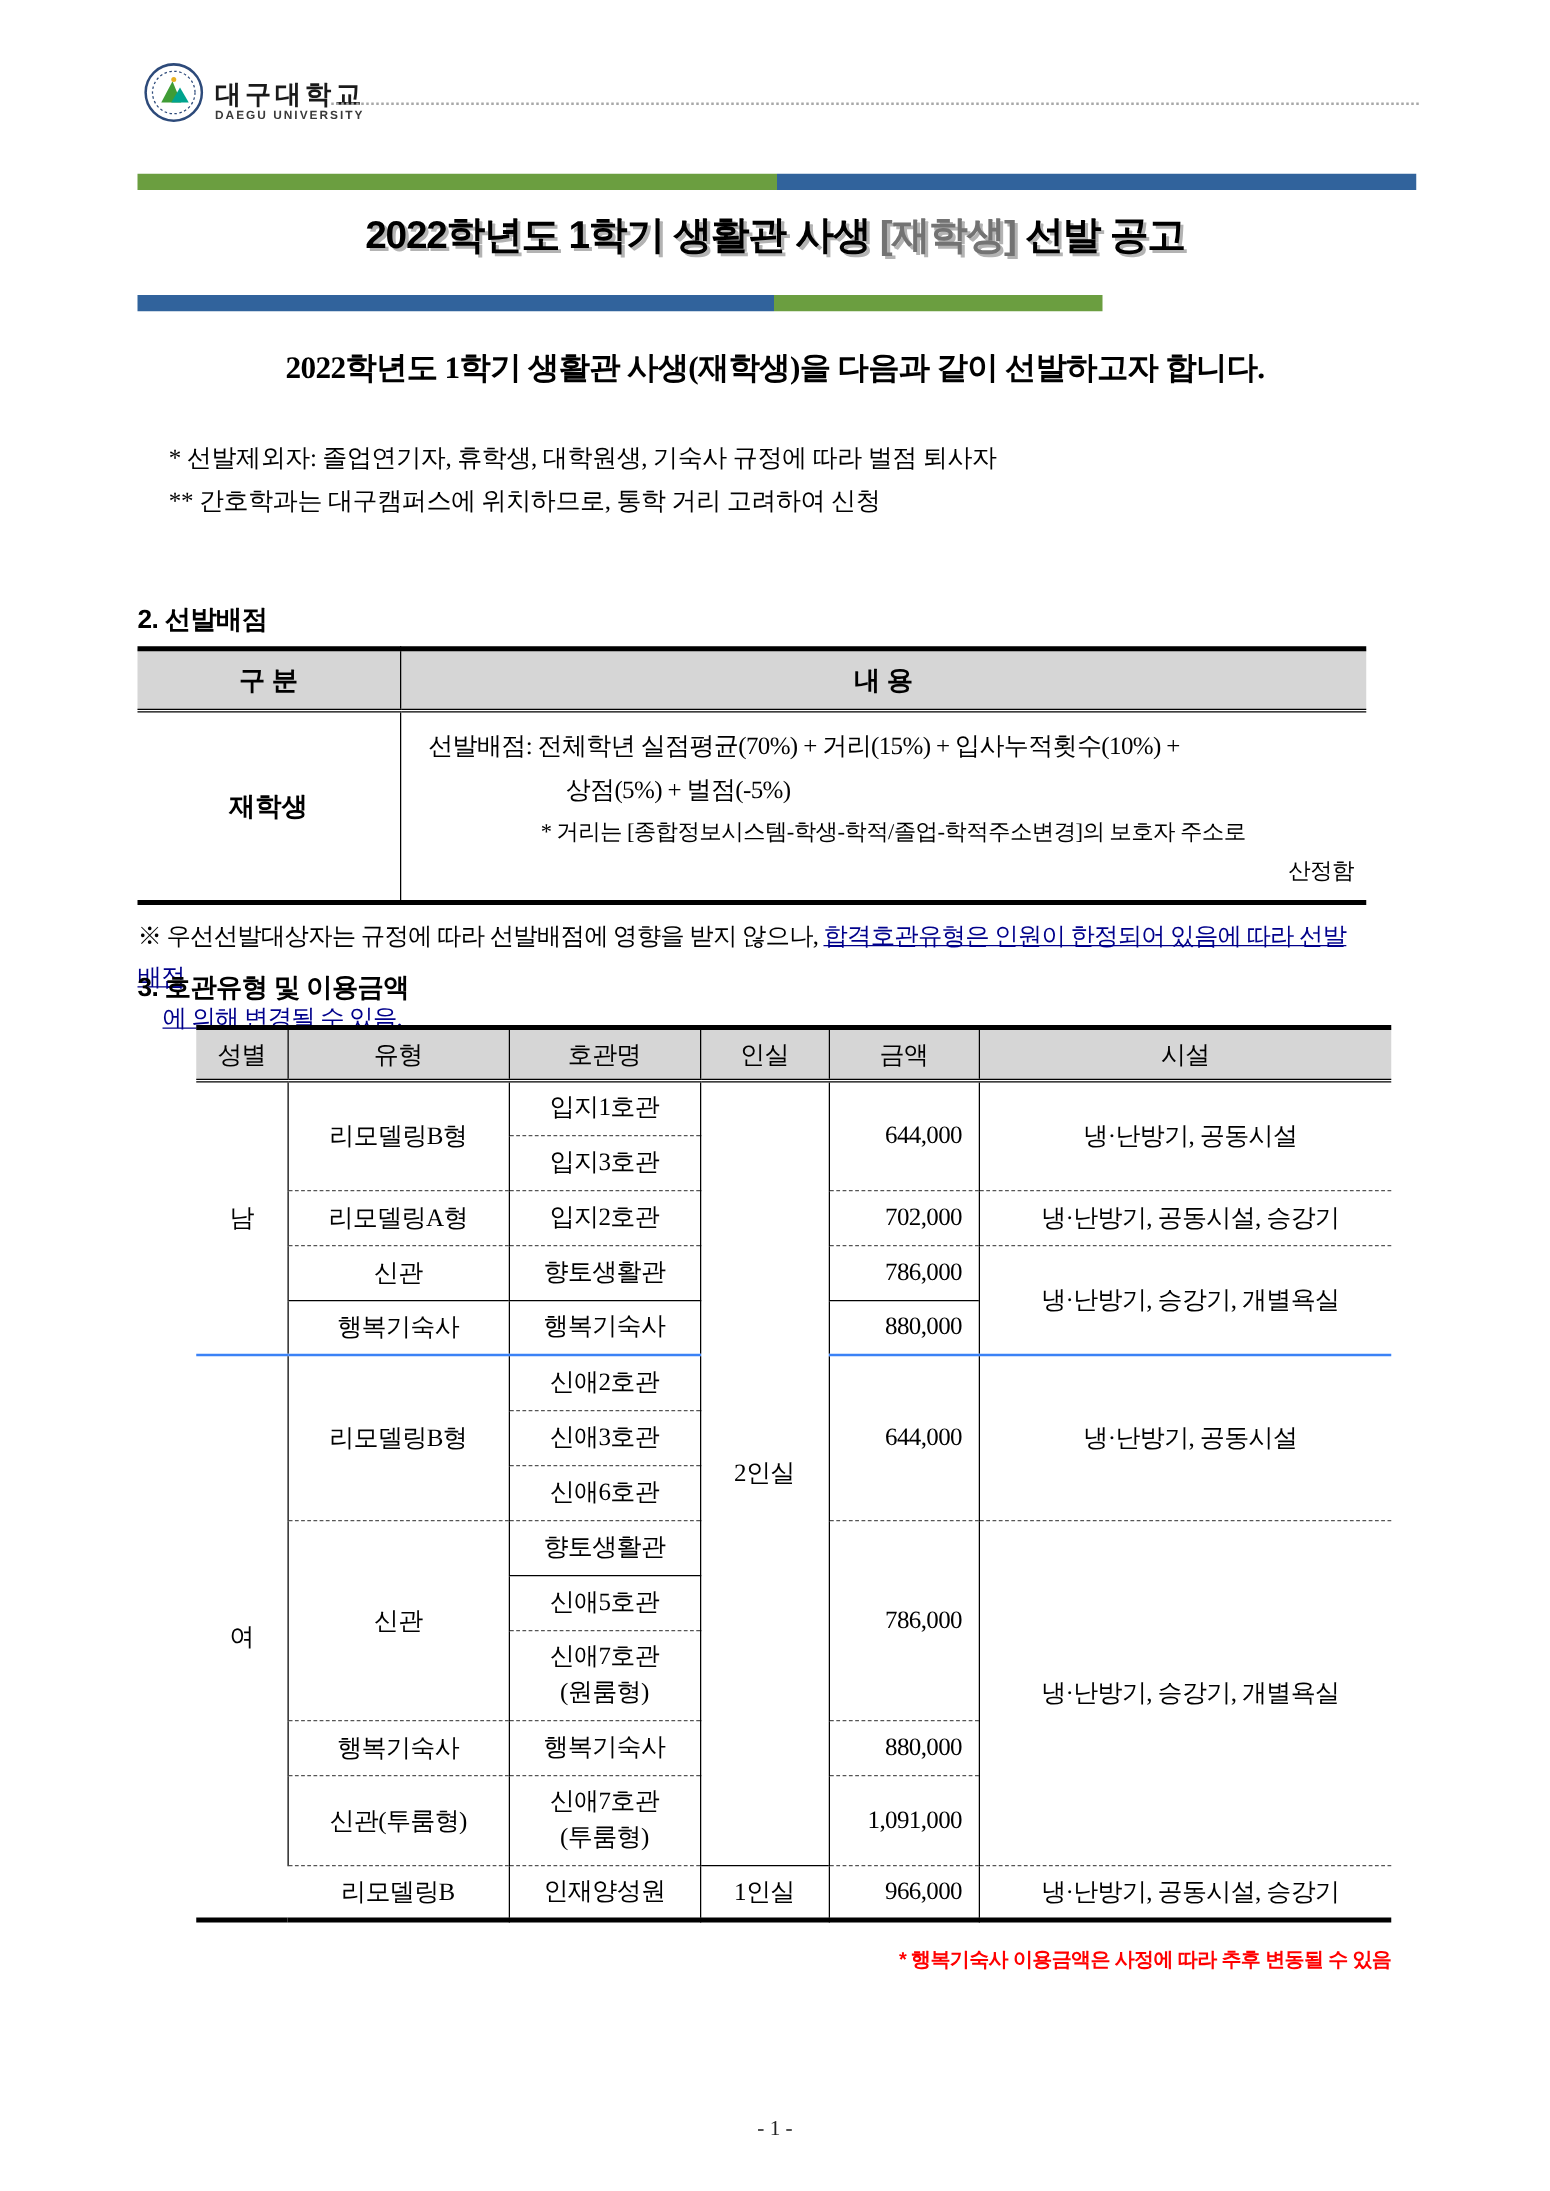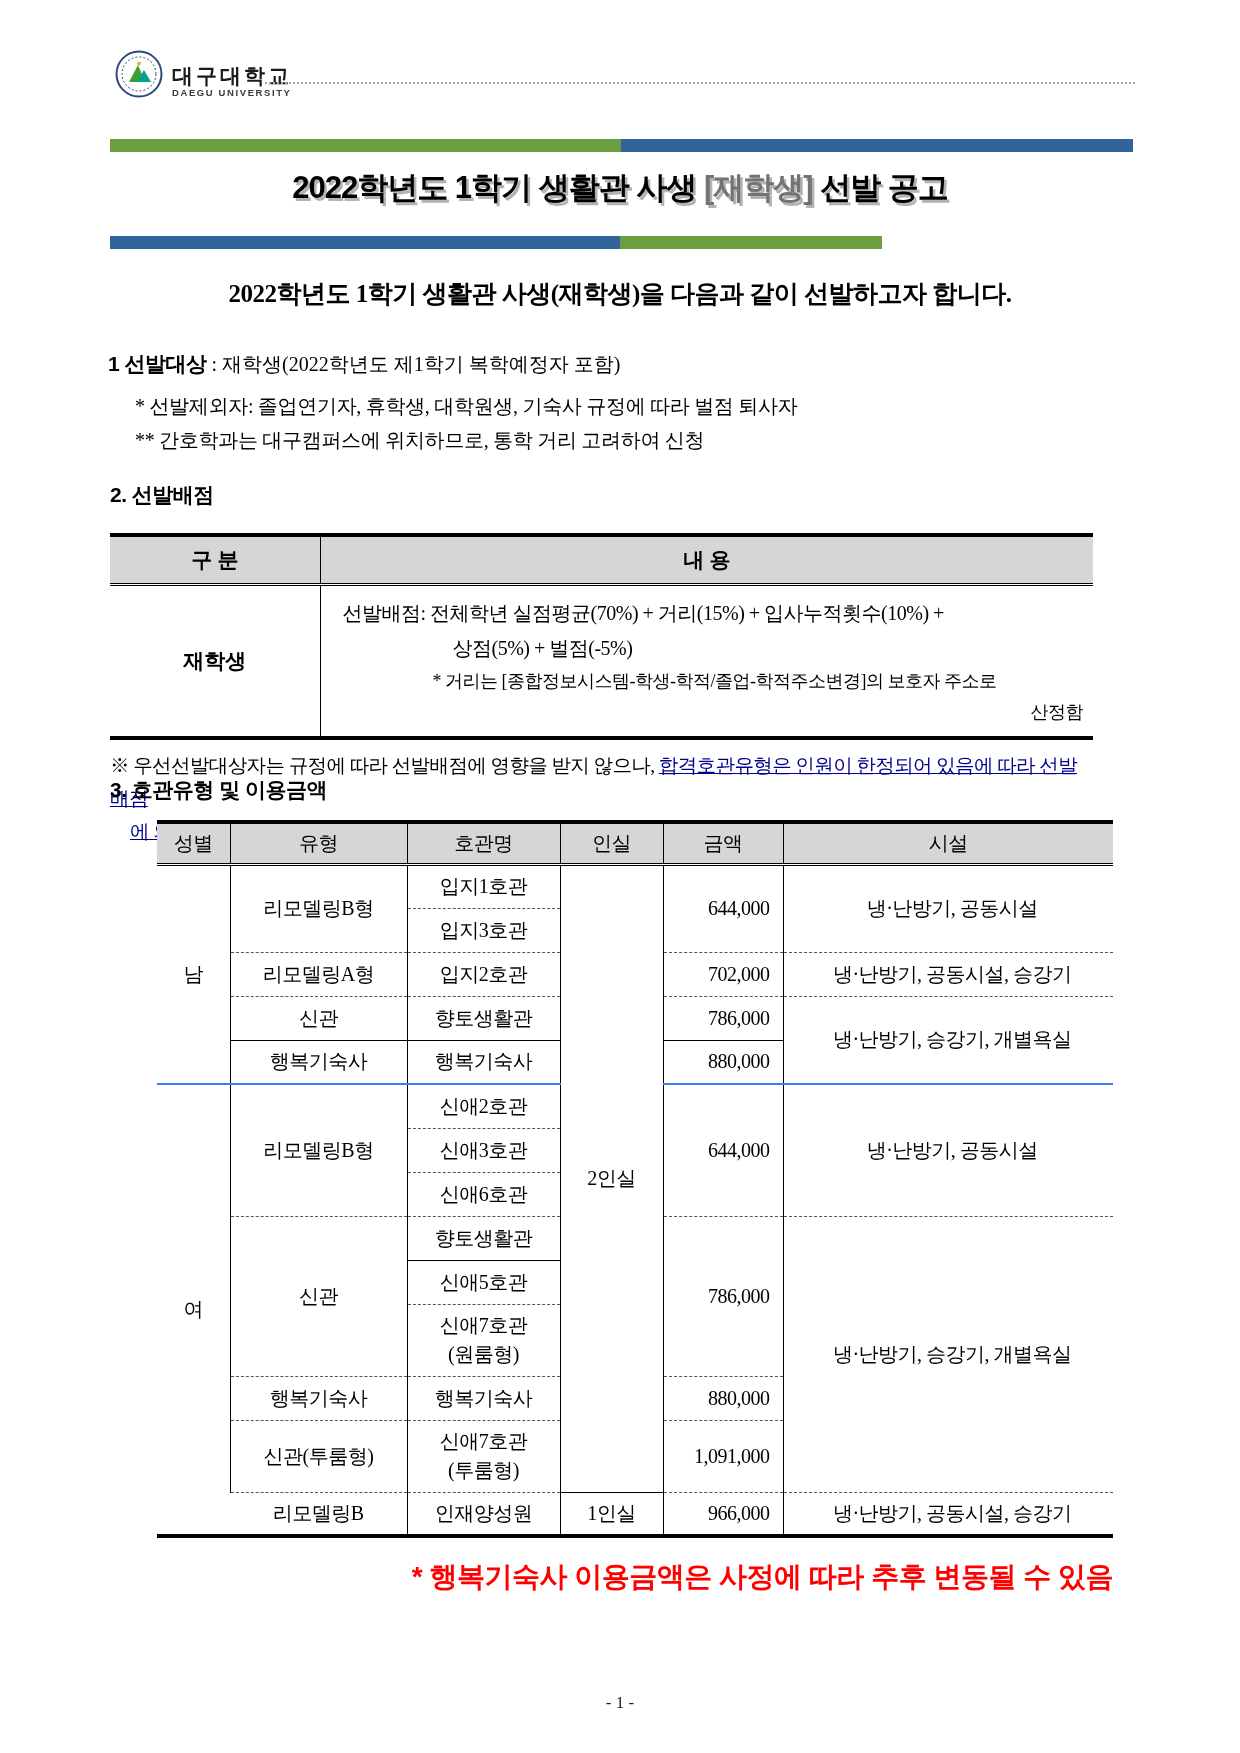--- a/index.html
+++ b/index.html
@@ -48,21 +48,21 @@
   .sec1 .lead { font-size:20px; margin-bottom:11px; }
   .sec1 .lead b { font-family:"Liberation Sans","DejaVu Sans",sans-serif; font-size:21px; letter-spacing:-0.5px; }
   .sec1 .sub { padding-left:27px; line-height:34px; letter-spacing:-0.3px; }
   
   .sec-h {
     font-family:"Liberation Sans","DejaVu Sans",sans-serif;
     font-weight:bold; font-size:21px; letter-spacing:-0.5px;
   }
   
   .sec2 { position:absolute; top:481px; left:110px; width:983px; }
-  .t1 { width:983px; margin-top:24px; border-collapse:collapse;
+  .t1 { width:983px; margin-top:8px; border-collapse:collapse;
         border-top:4px solid #000; border-bottom:4px solid #000; }
   .t1 th { background:#d6d6d6; height:49px; font-size:21px; font-weight:bold;
            text-align:center; border-bottom:3px double #000; }
   .t1 .vline { border-right:1px solid #000; }
   .t1 td { vertical-align:middle; }
   .t1-label { width:210px; text-align:center; font-weight:bold; font-size:21px; }
   .t1-content { padding:10px 10px 8px 22px; }
   .t1-content .l1 { font-size:20px; line-height:35px; letter-spacing:-0.5px; }
   .t1-content .l2 { font-size:20px; line-height:35px; padding-left:110px; letter-spacing:-0.5px; }
   .t1-content .l3 { font-size:18px; line-height:31px; padding-left:90px; letter-spacing:-0.5px; }
@@ -82,21 +82,21 @@
   .t3 tr.rh  td { height:44px; }
   .t3 tr.rtall td { height:72px; }
   .c-fee { text-align:right !important; padding-right:13px; }
   .c-fac { text-align:center; padding-left:8px; }
   .c-hall { white-space:pre-line; line-height:1.45; }
   .bd  { border-top:1px dashed #555; }
   .bs  { border-top:1px solid #000; }
   .bs2 { border-top:2px solid #3b82f6; }
   .rednote { margin-top:20px; width:1003px; text-align:right; color:#ff0000;
     font-family:"Liberation Sans","DejaVu Sans",sans-serif;
-    font-weight:bold; font-size:28px; letter-spacing:-0.5px; }
+    font-weight:bold; font-size:16px; letter-spacing:-0.5px; }
   
   .page-num { position:absolute; top:1693px; left:0; width:100%;
     text-align:center; font-size:17px; color:#222; }
 </style>
 </head>
 <body>
 
 <div id="page">
 
   <div class="doc-header">
@@ -116,21 +116,20 @@
     <div class="header-rule"></div>
   </div>
 
   <div class="bar bar-top"></div>
   <h1 class="doc-title"><span>2022학년도 1학기 생활관 사생 </span><span class="hl">[재학생]</span><span> 선발 공고</span></h1>
   <div class="bar bar-bottom"></div>
 
   <p class="intro">2022학년도 1학기 생활관 사생(재학생)을 다음과 같이 선발하고자 합니다.</p>
 
   <div class="sec1">
-    <p class="lead"><b>1 선발대상</b><span> : 재학생(2022학년도 제1학기 복학예정자 포함)</span></p>
     <p class="sub">* 선발제외자: 졸업연기자, 휴학생, 대학원생, 기숙사 규정에 따라 벌점 퇴사자</p>
     <p class="sub">** 간호학과는 대구캠퍼스에 위치하므로, 통학 거리 고려하여 신청</p>
   </div>
 
   <div class="sec2">
     <h2 class="sec-h">2. 선발배점</h2>
     <table class="t1">
       <colgroup>
           <col style="width:210px">
           <col>

